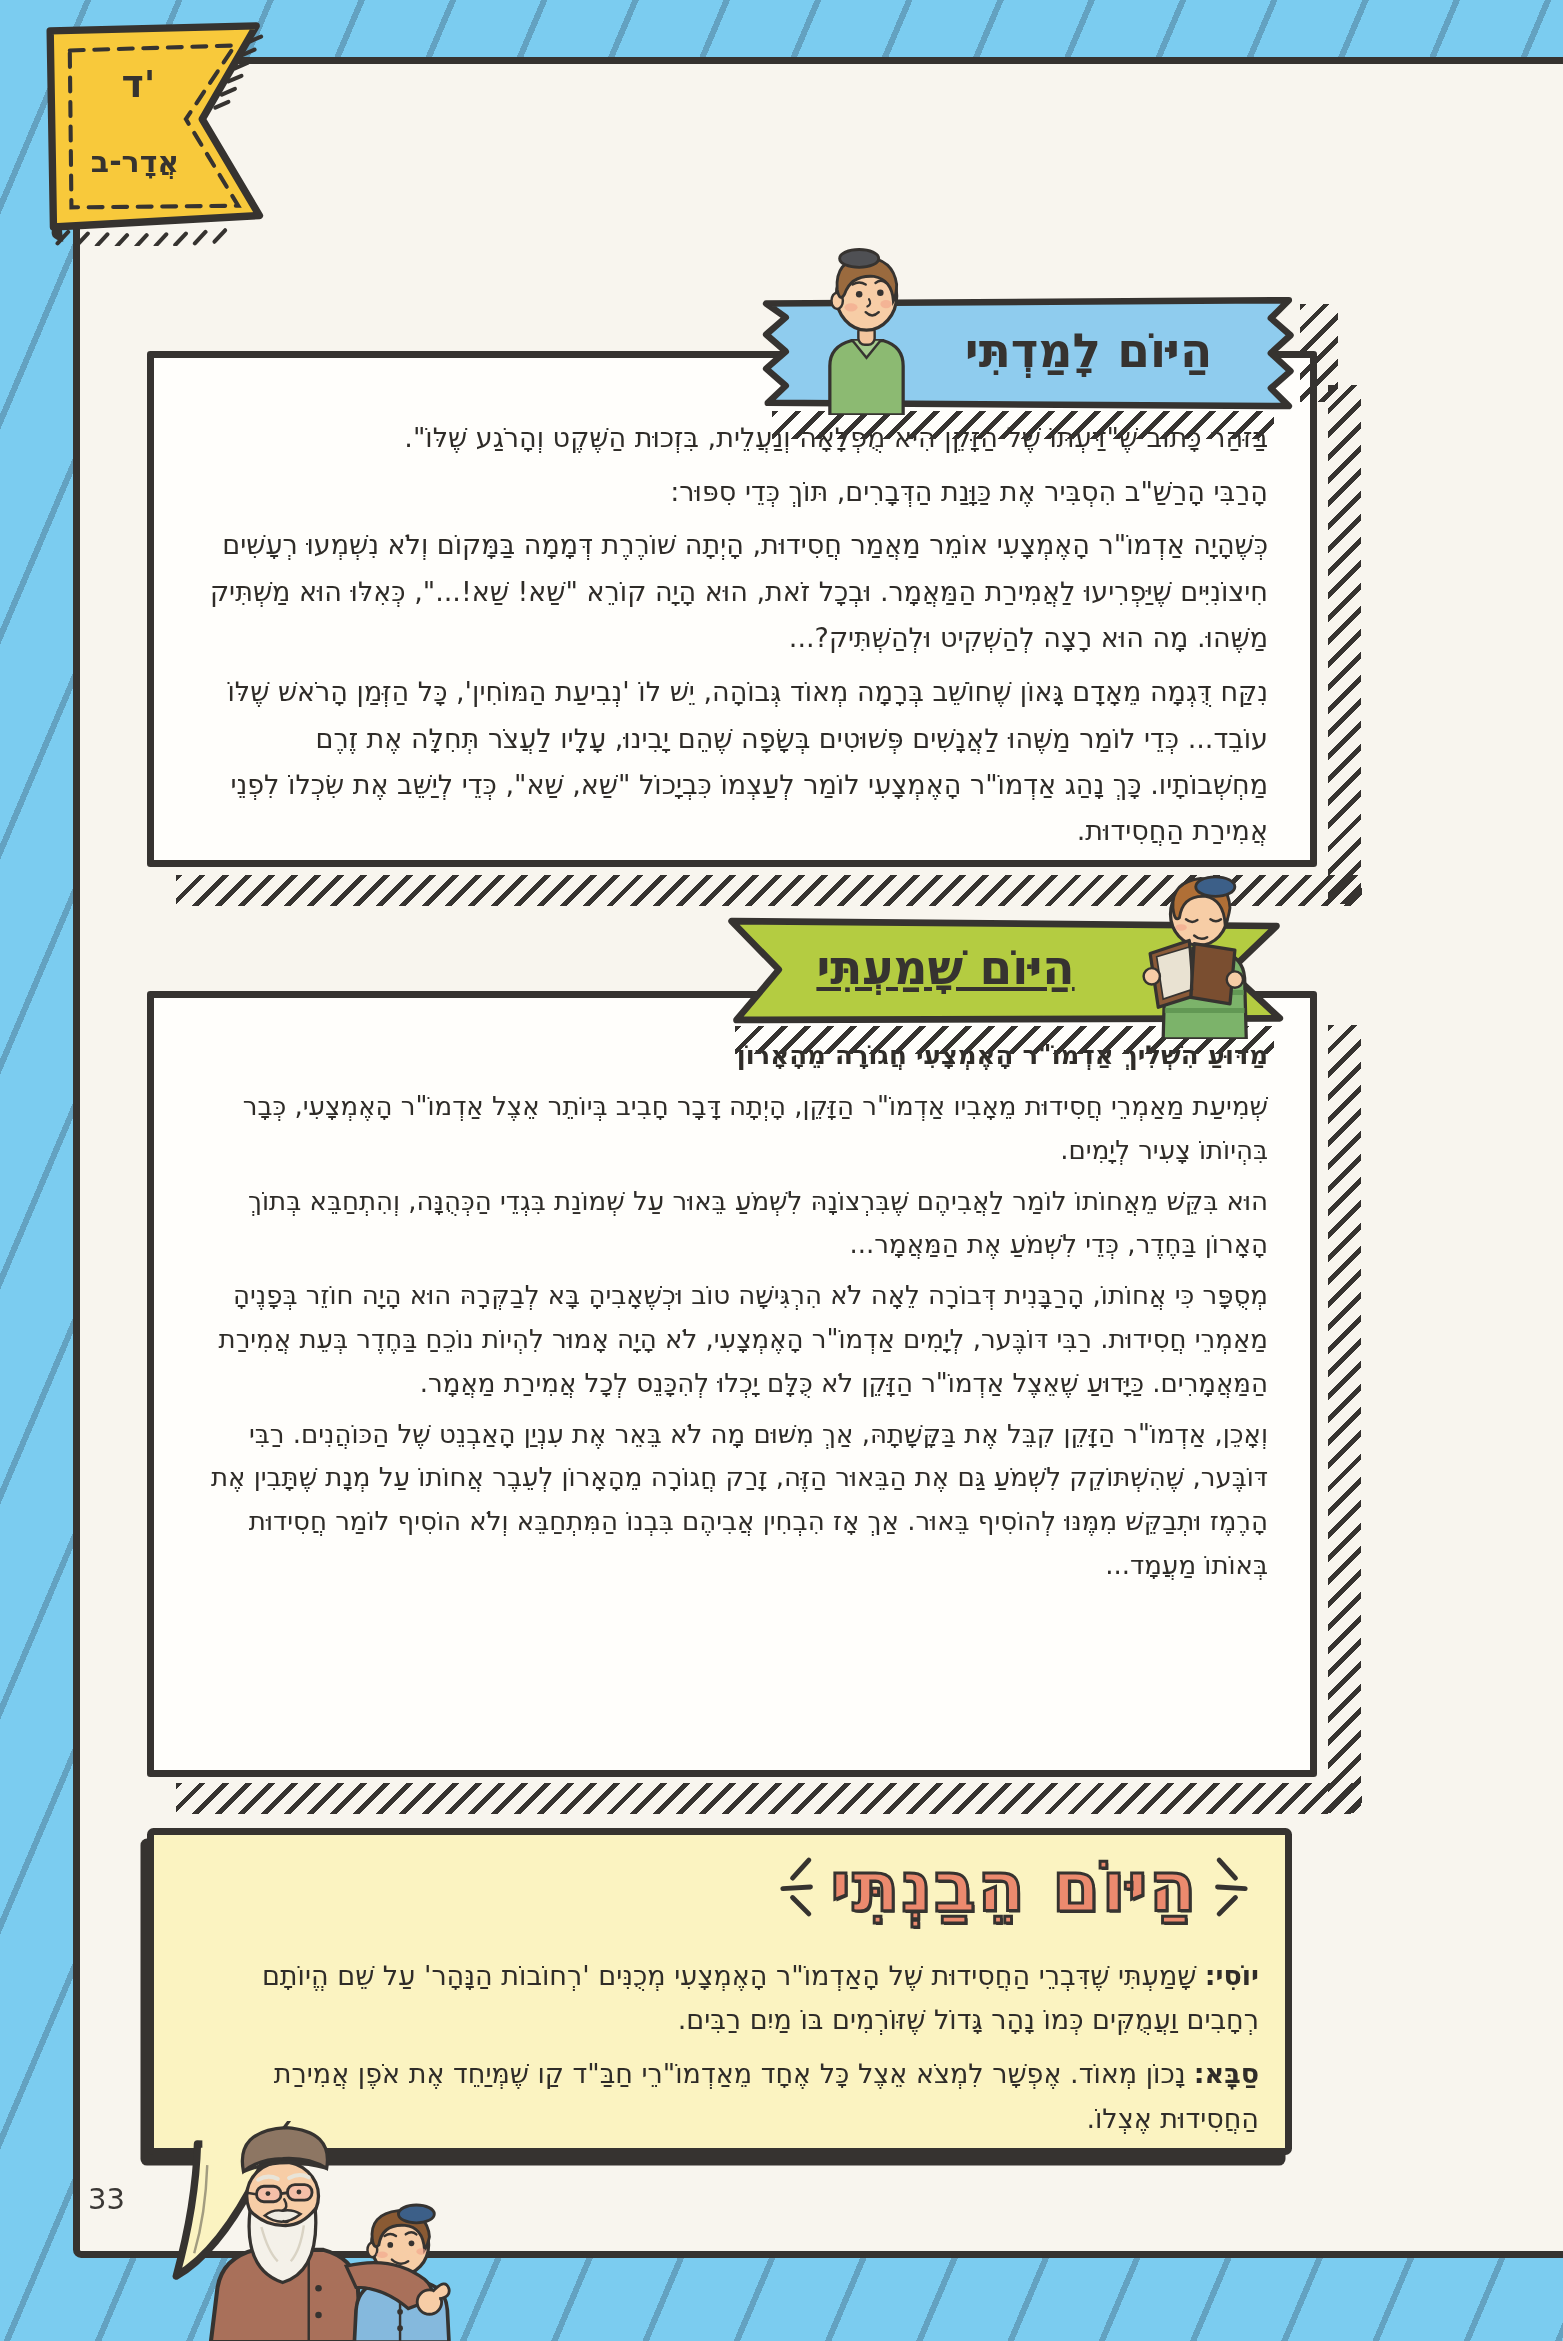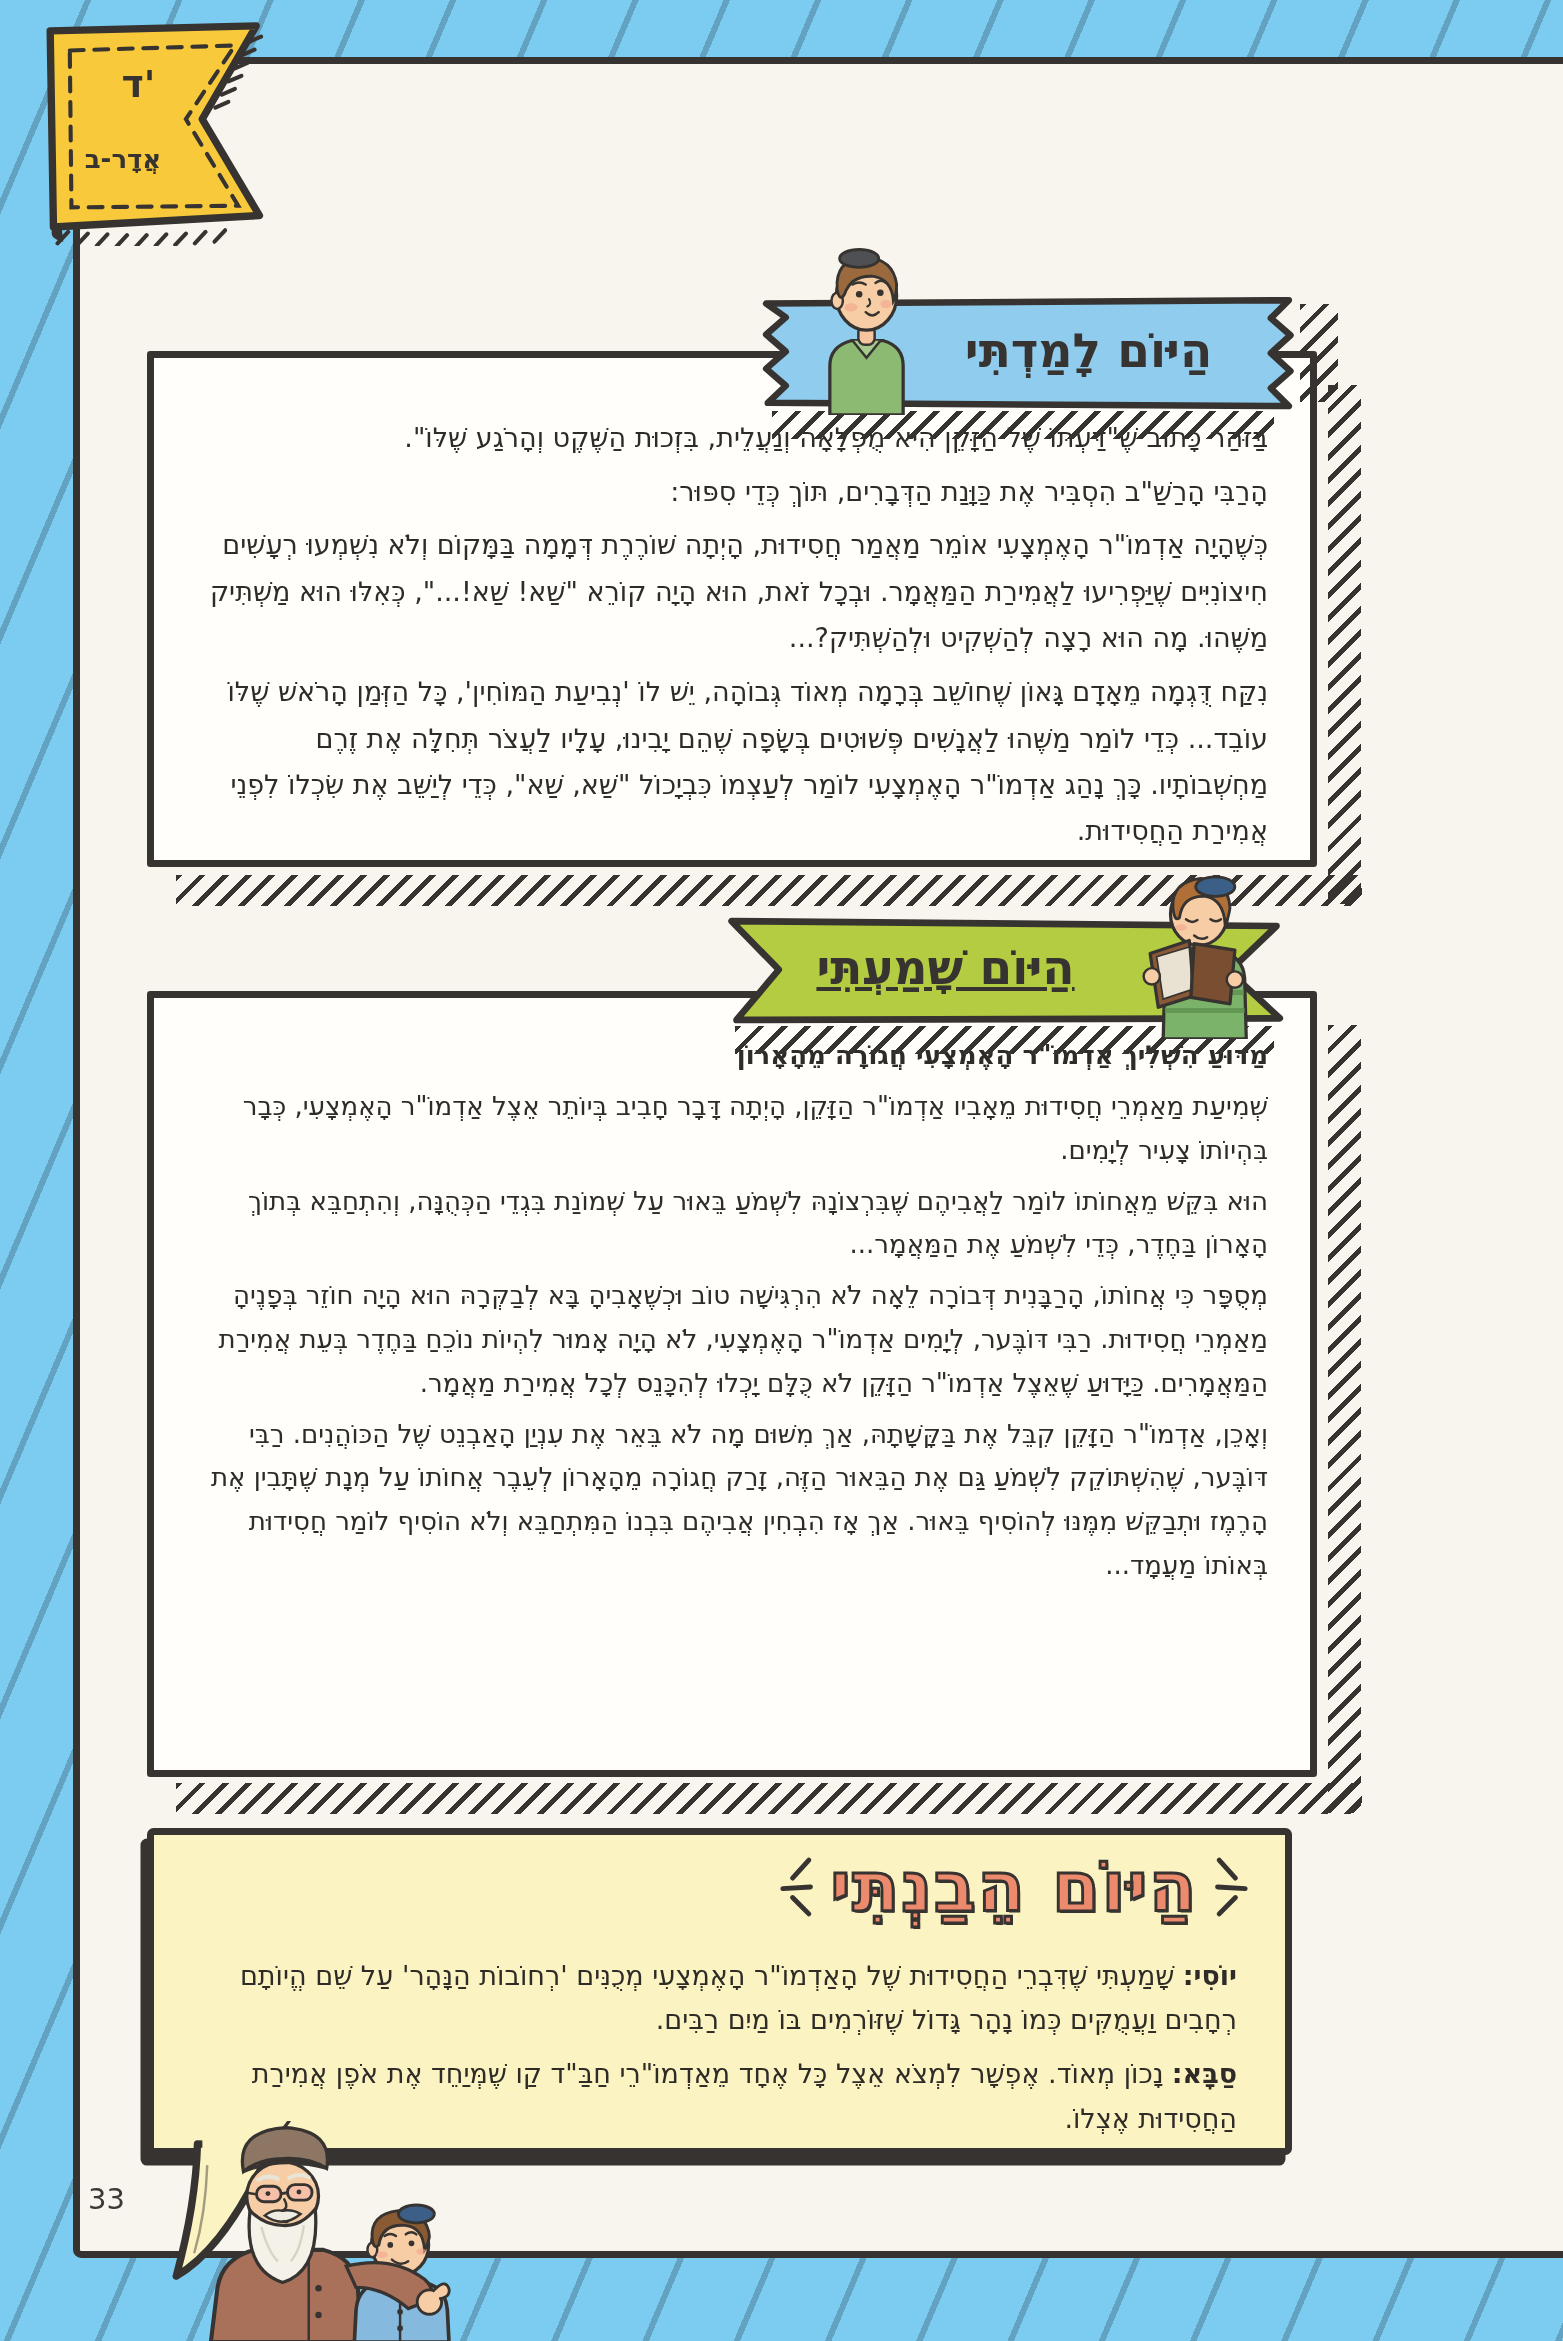--- a/index.html
+++ b/index.html
@@ -23,24 +23,24 @@
   .ribbon-label{position:absolute;inset:0;display:flex;align-items:center;justify-content:center;
     font-weight:bold;font-size:47px;color:#363330;padding-bottom:6.5px;}
   .ribbon1{left:758px;top:297px;width:539px;height:114px;}
   .ribbon1 .ribbon-label{padding-left:122px;}
   .ribbon2{left:725px;top:916px;width:563px;height:109px;}
   .ribbon2 .ribbon-label{padding-right:122px;text-decoration:underline;}
   .char{position:absolute;z-index:5;}
   .flag-wrap{position:absolute;left:42px;top:21px;width:233px;height:225px;z-index:4;}
   .flag-label{position:absolute;z-index:5;text-align:center;color:#363330;font-weight:bold;}
   .flag-day{left:59px;top:62px;width:159px;font-size:38px;}
-  .flag-month{left:35px;top:144px;width:176px;font-size:26px;}
+  .flag-month{left:47px;top:144px;width:176px;font-size:30px;}
   .bubble{position:absolute;left:147px;top:1828px;width:1145px;height:327px;box-sizing:border-box;
     background:#fbf3c1;border:7.3px solid #363330;border-radius:6.5px;box-shadow:-6.5px 10.6px 0 #363330;z-index:2;}
-  .dialogue{direction:rtl;color:#2f2c28;font-size:27px;line-height:1.64;padding:119px 48px 0 57px;}
+  .dialogue{direction:rtl;color:#2f2c28;font-size:27px;line-height:1.64;padding:119px 26px 0 57px;}
   .dialogue p{margin:0 0 9.8px 0;}
   .speaker{font-weight:bold;margin-left:8.2px;}
   .bubble-title{position:absolute;left:776px;top:1834px;width:506px;height:106px;z-index:4;
     display:flex;align-items:center;justify-content:flex-start;gap:16.3px;}
   .bubble-title-text{font-weight:bold;font-size:69px;color:#ec8a6e;letter-spacing:1.6px;
     -webkit-text-stroke:2.9px #363330;text-shadow:1.6px 1.6px 0 #363330;}
   .page-num{position:absolute;left:88px;top:2182px;font-size:29px;color:#3b3835;z-index:2;font-weight:500;}
   .tail{position:absolute;left:163px;top:2139px;width:184px;height:151px;z-index:4;}
 </style>
 </head>

